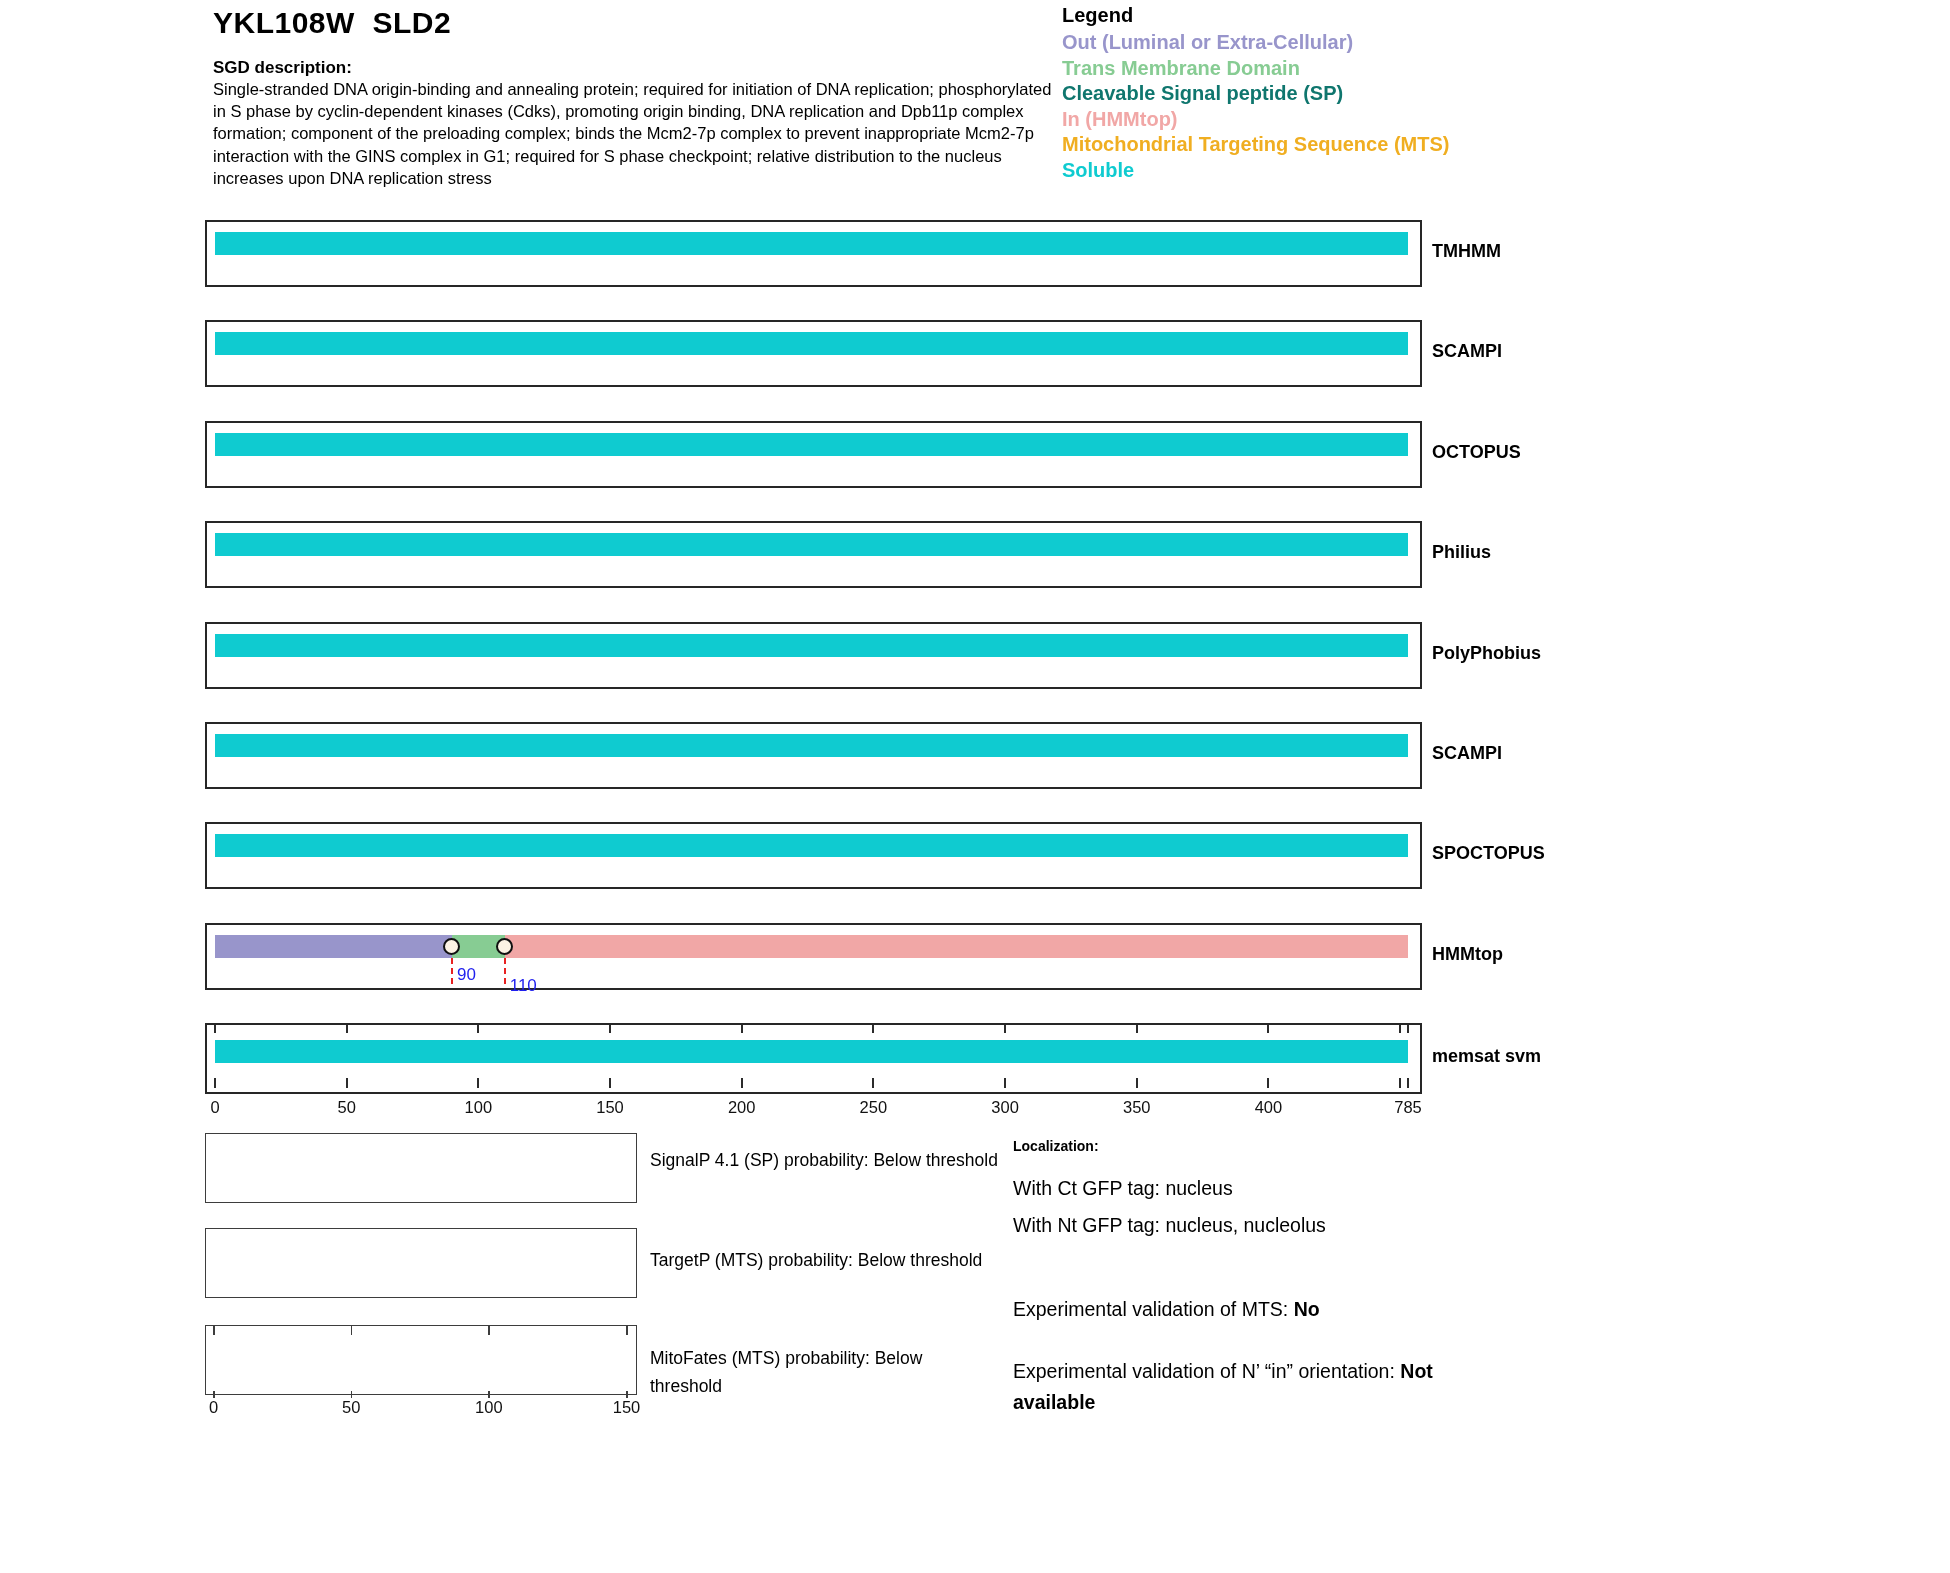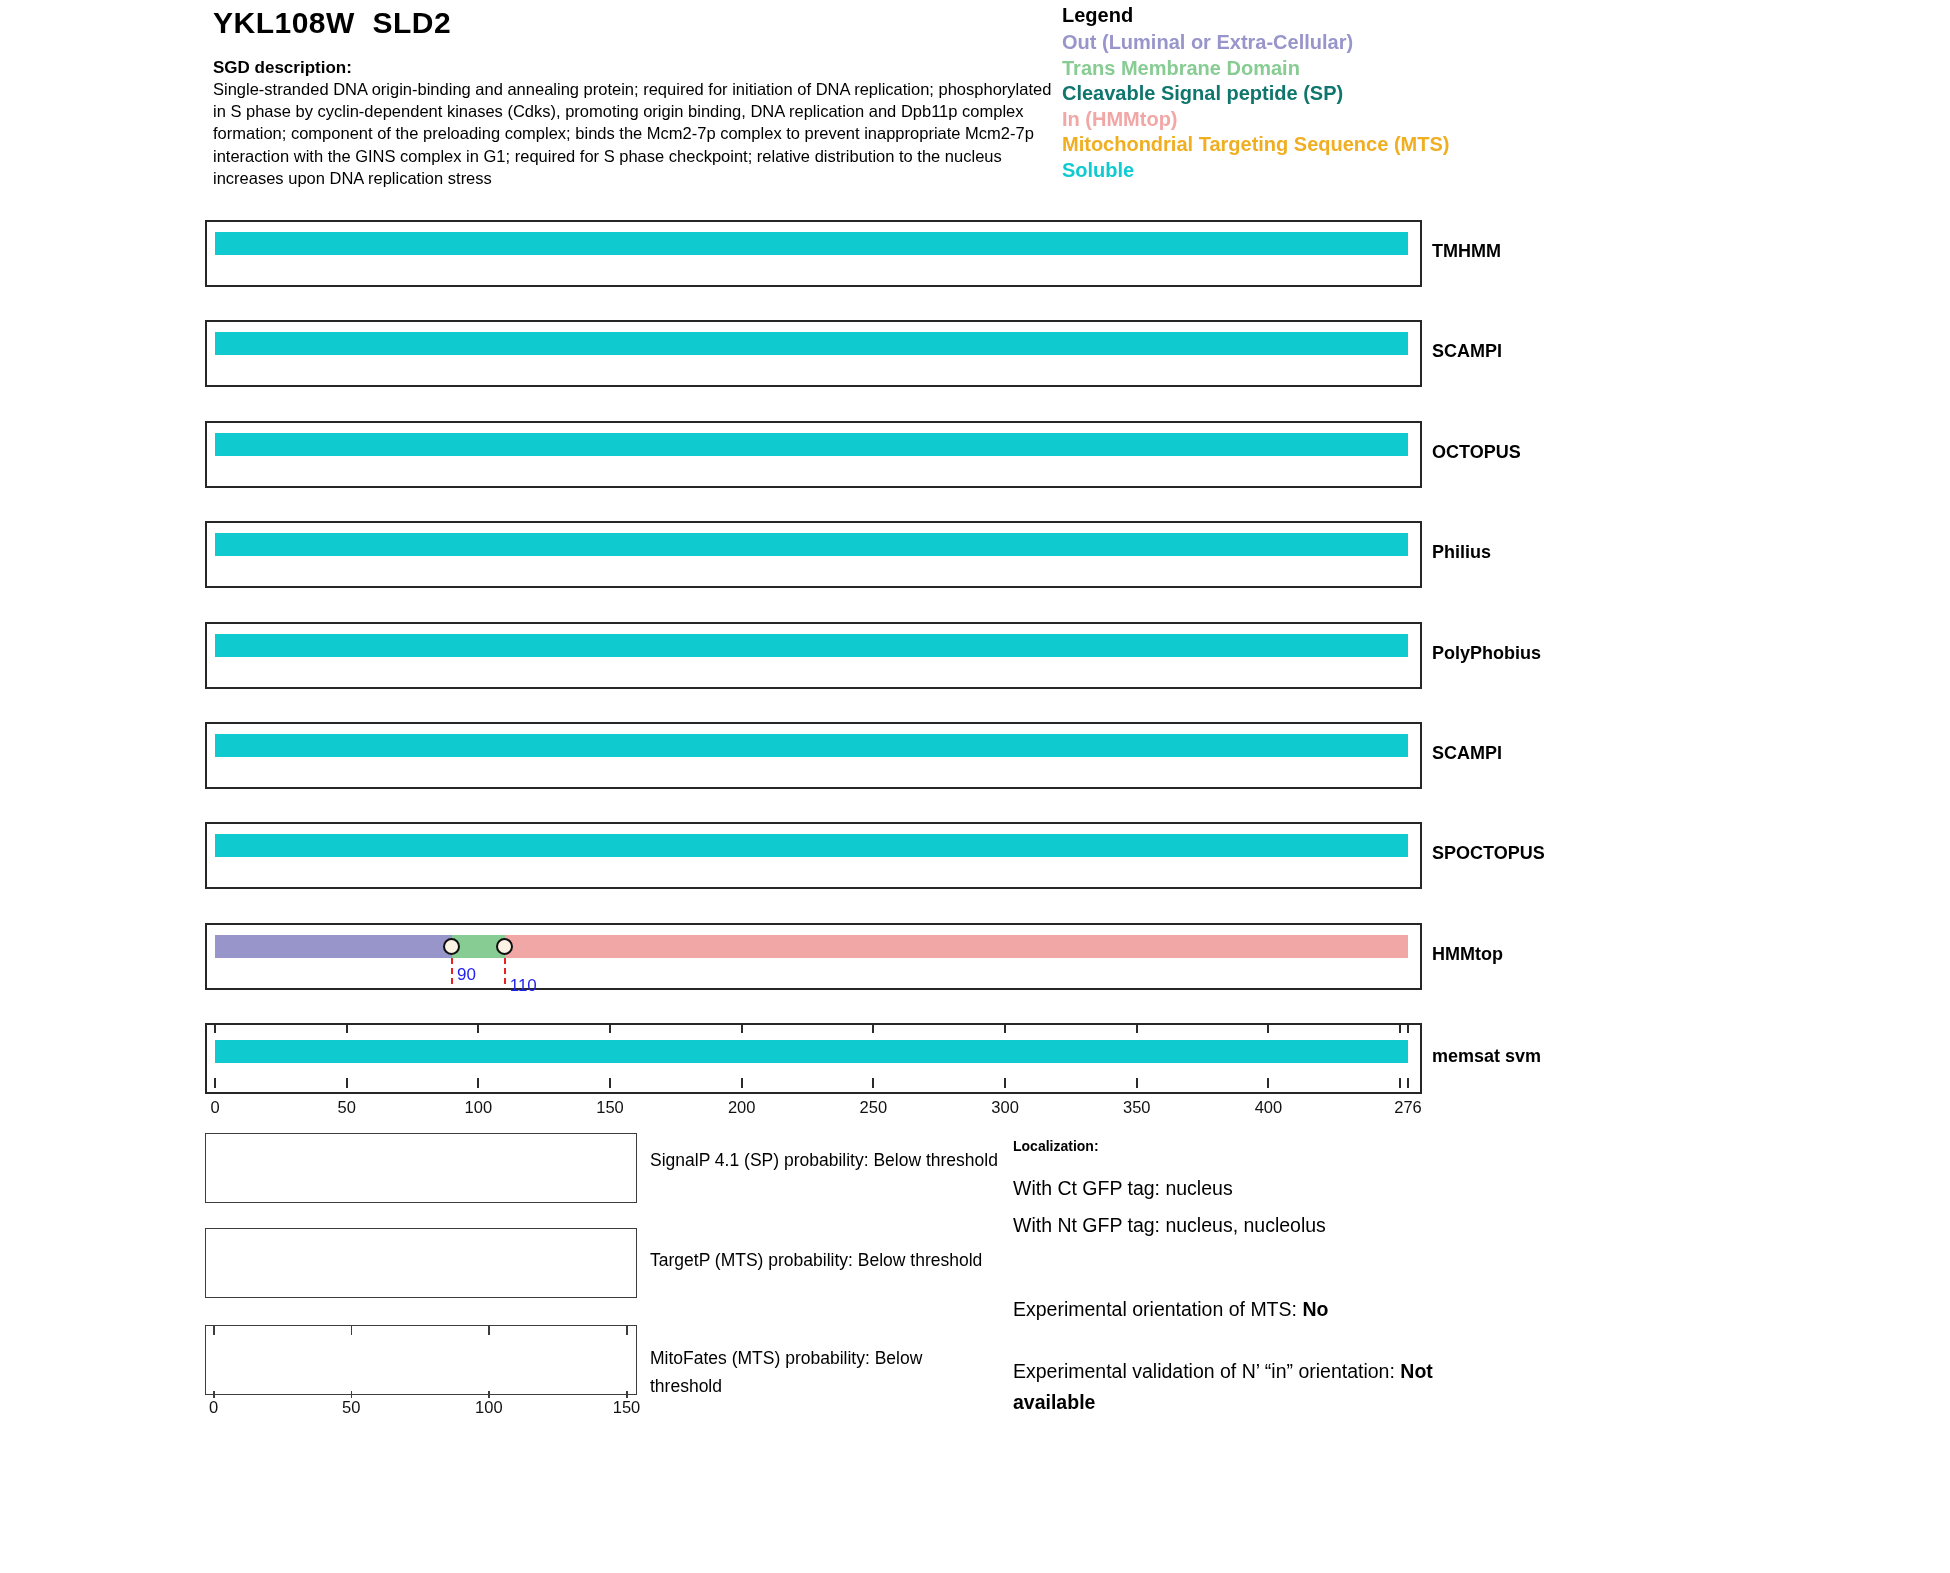--- a/index.html
+++ b/index.html
@@ -54,21 +54,21 @@
       </div>
   </div>
 
   <div class="plabel plabel0">SignalP 4.1 (SP) probability: Below threshold</div>
   <div class="plabel plabel1">TargetP (MTS) probability: Below threshold</div>
   <div class="plabel plabel2">MitoFates (MTS) probability: Below threshold</div>
 
   <div class="loc-heading">Localization:</div>
   <div class="loc-line1">With Ct GFP tag: nucleus</div>
   <div class="loc-line2">With Nt GFP tag: nucleus, nucleolus</div>
-  <div class="loc-mts"><span>Experimental orientation of MTS: </span><b>No</b></div>
+  <div class="loc-mts"><span>Experimental validation of MTS: </span><b>No</b></div>
   <div class="loc-orient"><span>Experimental validation of N’ “in” orientation: </span><b>Not available</b></div>
 
 <div class="track-box" style="left: 205px; top: 220px; width: 1213px; height: 63px;">
       <div class="seg" style="left: 8px; top: 10px; width: 1193px; height: 23px; background: rgb(15, 203, 208);"></div>
     </div>
     <div class="track-label" style="left: 1432px; top: 240.5px;">TMHMM</div>
     <div class="track-box" style="left: 205px; top: 320px; width: 1213px; height: 63px;">
       <div class="seg" style="left: 8px; top: 10px; width: 1193px; height: 23px; background: rgb(15, 203, 208);"></div>
     </div>
     <div class="track-label" style="left: 1432px; top: 340.5px;">SCAMPI</div>
@@ -132,21 +132,21 @@
     <div class="track-label" style="left: 1432px; top: 1045.5px;">memsat svm</div>
     <div class="axis-label" style="left: 193px; top: 1098px;">0</div>
     <div class="axis-label" style="left: 324.678px; top: 1098px;">50</div>
     <div class="axis-label" style="left: 456.355px; top: 1098px;">100</div>
     <div class="axis-label" style="left: 588.033px; top: 1098px;">150</div>
     <div class="axis-label" style="left: 719.711px; top: 1098px;">200</div>
     <div class="axis-label" style="left: 851.389px; top: 1098px;">250</div>
     <div class="axis-label" style="left: 983.066px; top: 1098px;">300</div>
     <div class="axis-label" style="left: 1114.74px; top: 1098px;">350</div>
     <div class="axis-label" style="left: 1246.42px; top: 1098px; text-align: center;">400</div>
-    <div class="axis-label" style="left: 1386px; top: 1098px;">276</div>
+    <div class="axis-label" style="left: 1386px; top: 1098px;">785</div>
     <div class="pbox" style="left: 205px; top: 1133px; width: 430px; height: 68px;"></div>
     <div class="pbox" style="left: 205px; top: 1228px; width: 430px; height: 68px;"></div>
     <div class="pbox" style="left: 205px; top: 1325px; width: 430px; height: 68px;">
       <div class="ptick" style="left: 7px; top: 0px; height: 9px;"></div>
       <div class="ptick" style="left: 7px; top: 65px; height: 7px;"></div>
       <div class="ptick" style="left: 144.667px; top: 0px; height: 9px;"></div>
       <div class="ptick" style="left: 144.667px; top: 65px; height: 7px;"></div>
       <div class="ptick" style="left: 282.333px; top: 0px; height: 9px;"></div>
       <div class="ptick" style="left: 282.333px; top: 65px; height: 7px;"></div>
       <div class="ptick" style="left: 420px; top: 0px; height: 9px;"></div>

